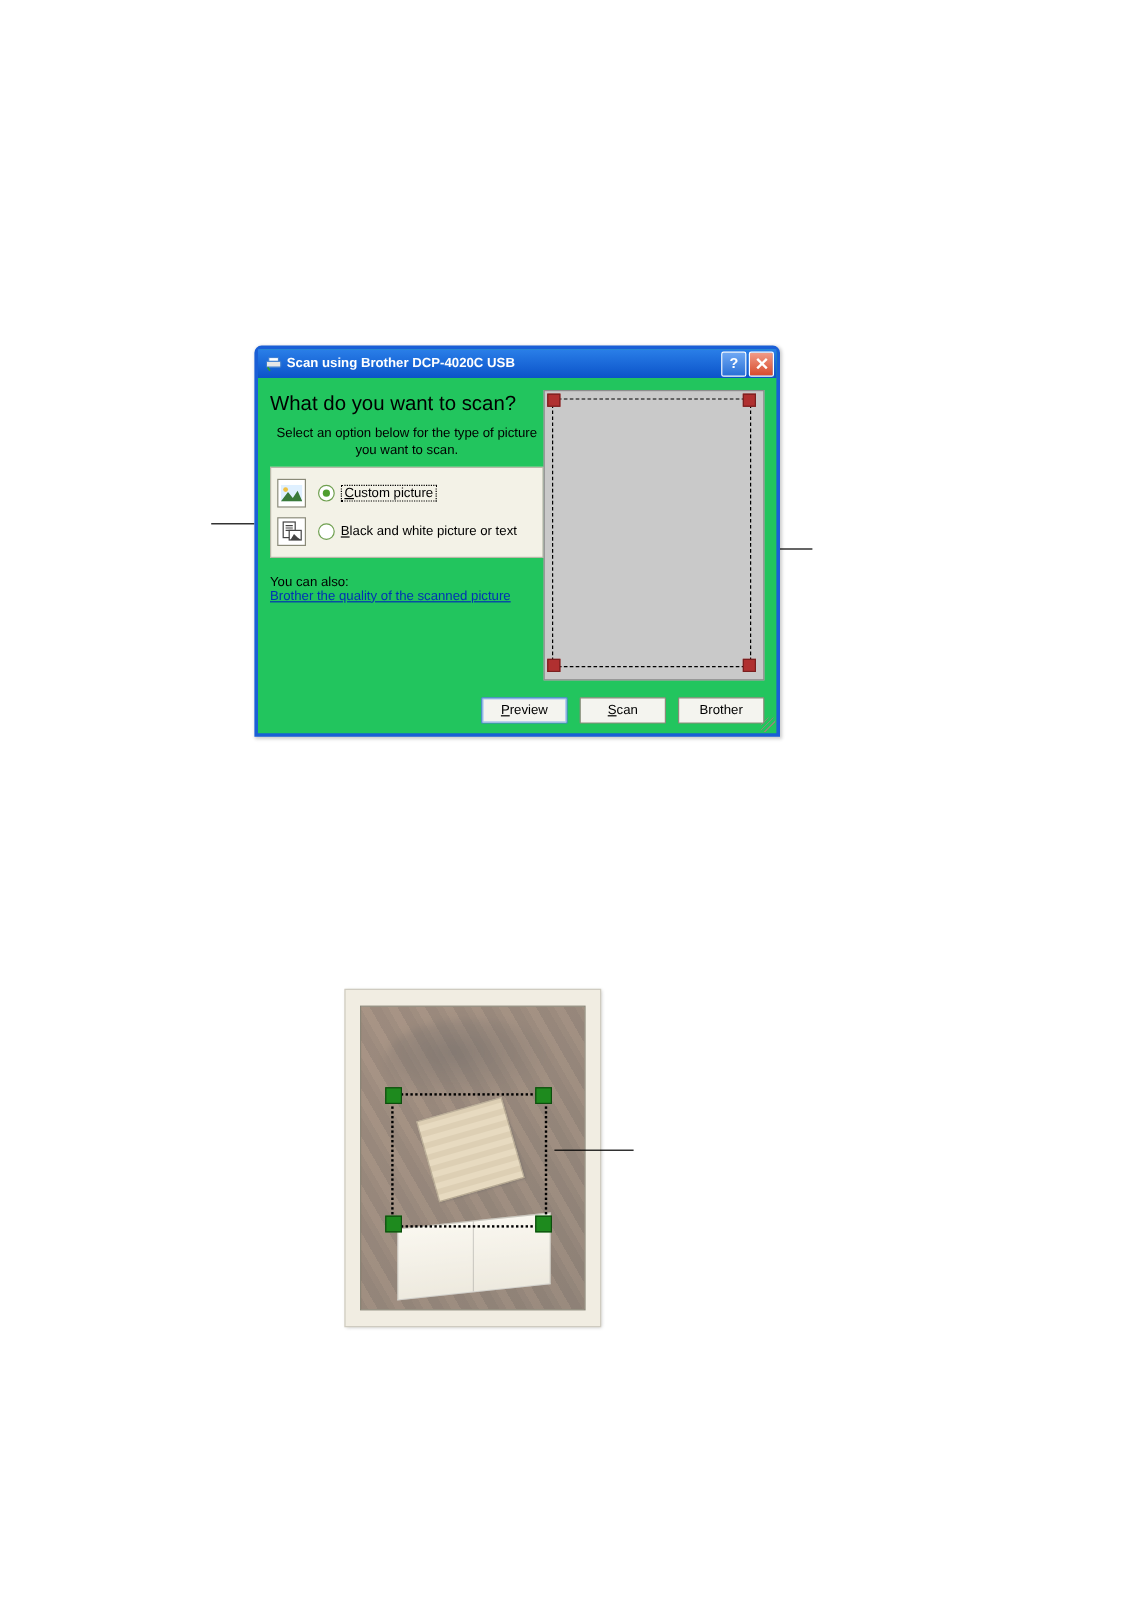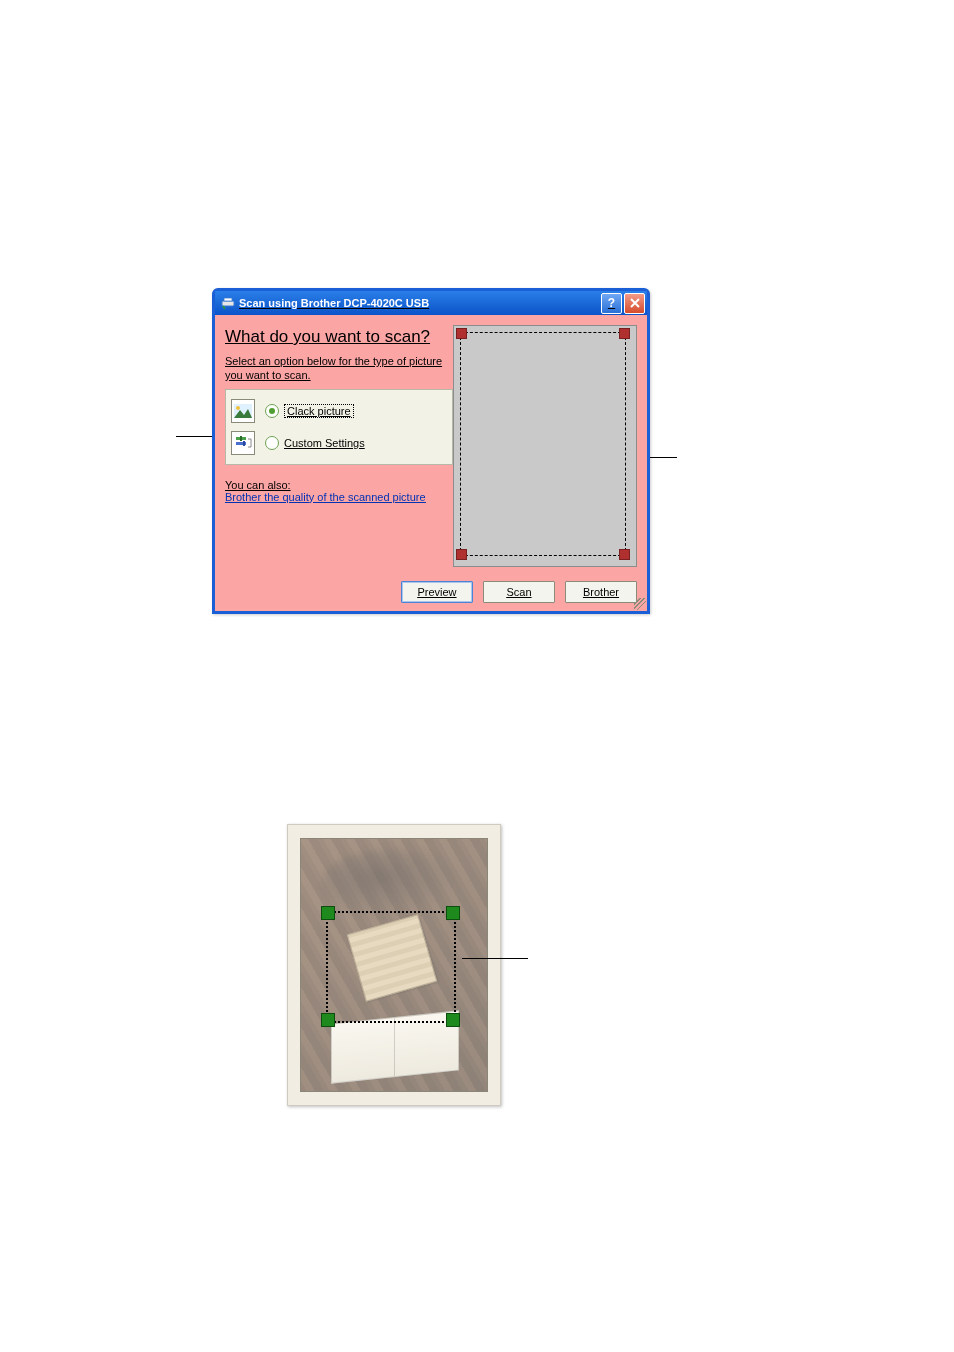--- a/index.html
+++ b/index.html
@@ -17,23 +17,22 @@
   }
 
   
   .dialog-wrapper {
     position: absolute;
     left: 212px;
     top: 288px;
     width: 432px;
     border: 3px solid #1a5fd6;
     border-radius: 6px 6px 0 0;
-    background: #fca5a5;
+    background: #22c55e;
     box-shadow: 1px 1px 3px rgba(0,0,0,0.2);
-    text-decoration: underline;
   }
   .titlebar {
     height: 24px;
     background: linear-gradient(to bottom, #2a7fe8, #0b53c9);
     display: flex;
     align-items: center;
     padding: 0 2px 0 6px;
     color: #fff;
     font-weight: bold;
     font-size: 11px;
@@ -81,20 +80,21 @@
     color: #000;
   }
   .heading {
     font-size: 17px;
     margin: 2px 0 8px 0;
     color: #000;
   }
   .instr {
     margin-bottom: 6px;
     line-height: 1.25;
+    text-align: center;
   }
   .option-group {
     border: 1px solid #b8b8a8;
     padding: 5px 5px;
     background: #f3f2e7;
   }
   .option-row {
     display: flex;
     align-items: center;
     padding: 4px 0;
@@ -330,38 +330,39 @@
 
           <div class="option-row">
             <span class="thumb">
               <svg width="18" height="14" viewBox="0 0 18 14">
                 <rect x="0" y="0" width="18" height="14" fill="#dff0ff"></rect>
                 <polygon points="0,14 6,6 10,11 14,5 18,14" fill="#3a7a3a"></polygon>
                 <circle cx="4" cy="4" r="2" fill="#f0c040"></circle>
               </svg>
             </span>
             <span class="radio selected"></span>
-            <span class="dotted-box"><span class="first-letter">C</span><span>lack picture</span></span>
+            <span class="dotted-box"><span class="first-letter">C</span><span>ustom picture</span></span>
           </div>
-
 
 
           <div class="option-row">
             <span class="thumb">
               <svg width="18" height="18" viewBox="0 0 18 18">
-                <rect x="2" y="3" width="10" height="3" fill="#4aa04a"></rect>
-                <rect x="2" y="8" width="10" height="3" fill="#4a6ed0"></rect>
-                <rect x="6" y="2" width="2" height="5" fill="#2c6a2c"></rect>
-                <rect x="9" y="7" width="2" height="5" fill="#2a4ba0"></rect>
-                <path d="M14 5 L17 5 L17 13 L14 13" stroke="#888" fill="none"></path>
+                <rect x="2" y="1" width="10" height="13" fill="#fff" stroke="#444" stroke-width="1"></rect>
+                <line x1="4" y1="4" x2="10" y2="4" stroke="#444"></line>
+                <line x1="4" y1="6" x2="10" y2="6" stroke="#444"></line>
+                <line x1="4" y1="8" x2="10" y2="8" stroke="#444"></line>
+                <rect x="7" y="8" width="10" height="8" fill="#fff" stroke="#444"></rect>
+                <polygon points="8,16 11,11 14,14 17,16" fill="#444"></polygon>
               </svg>
             </span>
             <span class="radio"></span>
-            <span><span class="first-letter">C</span><span>ustom Settings</span></span>
+            <span><span class="first-letter">B</span><span>lack and white picture or text</span></span>
           </div>
+
 
         </div>
 
         <div class="also-block">
           <div>You can also:</div>
           <div class="link-style">Brother the quality of the scanned picture</div>
         </div>
       </div>
 
       <div class="preview-area">

